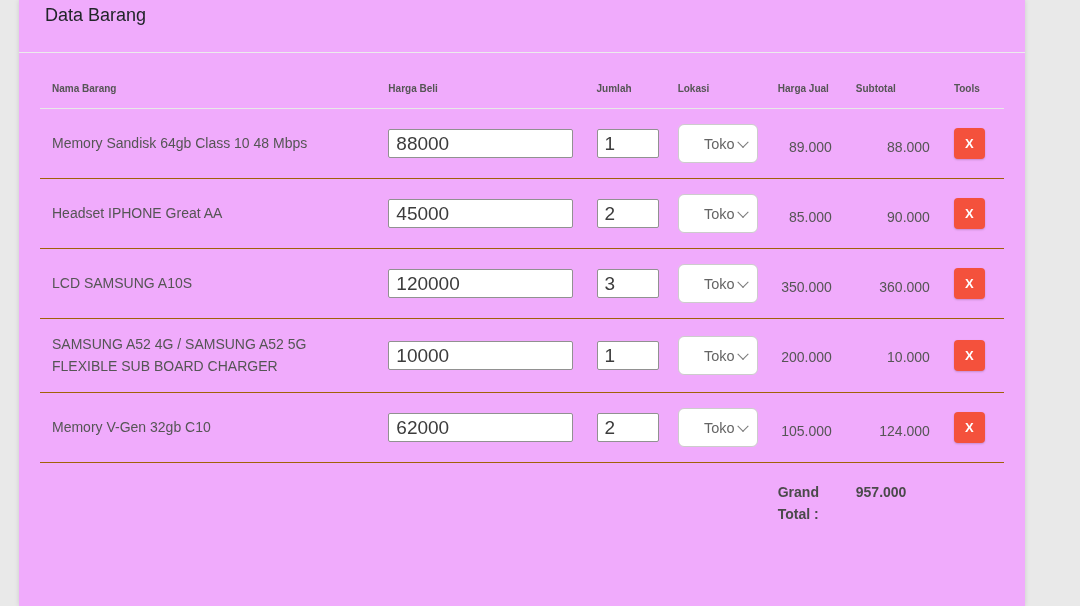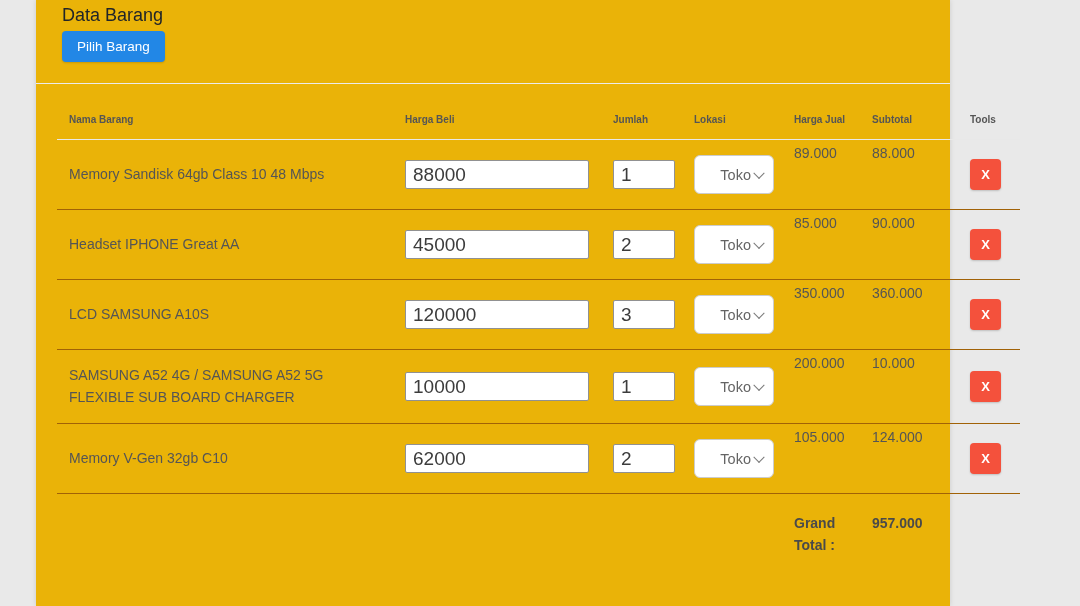--- a/index.html
+++ b/index.html
@@ -4,23 +4,23 @@
 <style>
   * { margin: 0; padding: 0; box-sizing: border-box; }
   html, body { width: 1080px; height: 606px; overflow: hidden; }
   body {
     background: #e9e9e9;
     font-family: "Liberation Sans", sans-serif;
     color: #555;
   }
   .card {
     position: absolute;
-    left: 36px; top: 0;
-    width: 914px; height: 606px;
-    background: #eab308;
+    left: 19px; top: 0;
+    width: 1006px; height: 606px;
+    background: #f0abfc;
     box-shadow: 0 0 5px rgba(0,0,0,.13);
   }
   .card-header {
     padding: 5px 26px 21px 26px;
     border-bottom: 1px solid #ececec;
   }
   .page-title {
     font-size: 18px;
     font-weight: 500;
     color: #212529;
@@ -60,21 +60,21 @@
     border-bottom: 1px solid #e8e8e8;
   }
   td {
     vertical-align: middle;
     font-size: 14px;
     color: #555;
     padding: 15px 12px;
     border-bottom: 1px solid #a16207;
     line-height: 1.55;
   }
-  .num-cell { vertical-align: top; padding-top: 3px; }
+  .num-cell { vertical-align: top; padding-top: 28px; text-align: right; }
   input.form-input {
     width: 100%;
     height: 29px;
     border: 1px solid #919191;
     border-radius: 2px;
     padding: 0 7px;
     font-size: 19px;
     font-family: "Liberation Sans", sans-serif;
     color: #3c3c3c;
     background: #fff;
@@ -125,21 +125,20 @@
   .grand-label { font-weight: 700; color: #4a4a4a; line-height: 1.55; }
   .grand-value { font-weight: 700; color: #4a4a4a; }
 </style>
 </head>
 <body>
 
 <div class="card">
 
   <div class="card-header">
     <div class="page-title">Data Barang</div>
-    <button class="btn-primary">Pilih Barang</button>
   </div>
 
   <div class="table-wrap">
     <table>
       <colgroup>
         <col class="c-name">
           <col class="c-beli">
           <col class="c-jumlah">
           <col class="c-lokasi">
         <col class="c-jual">

